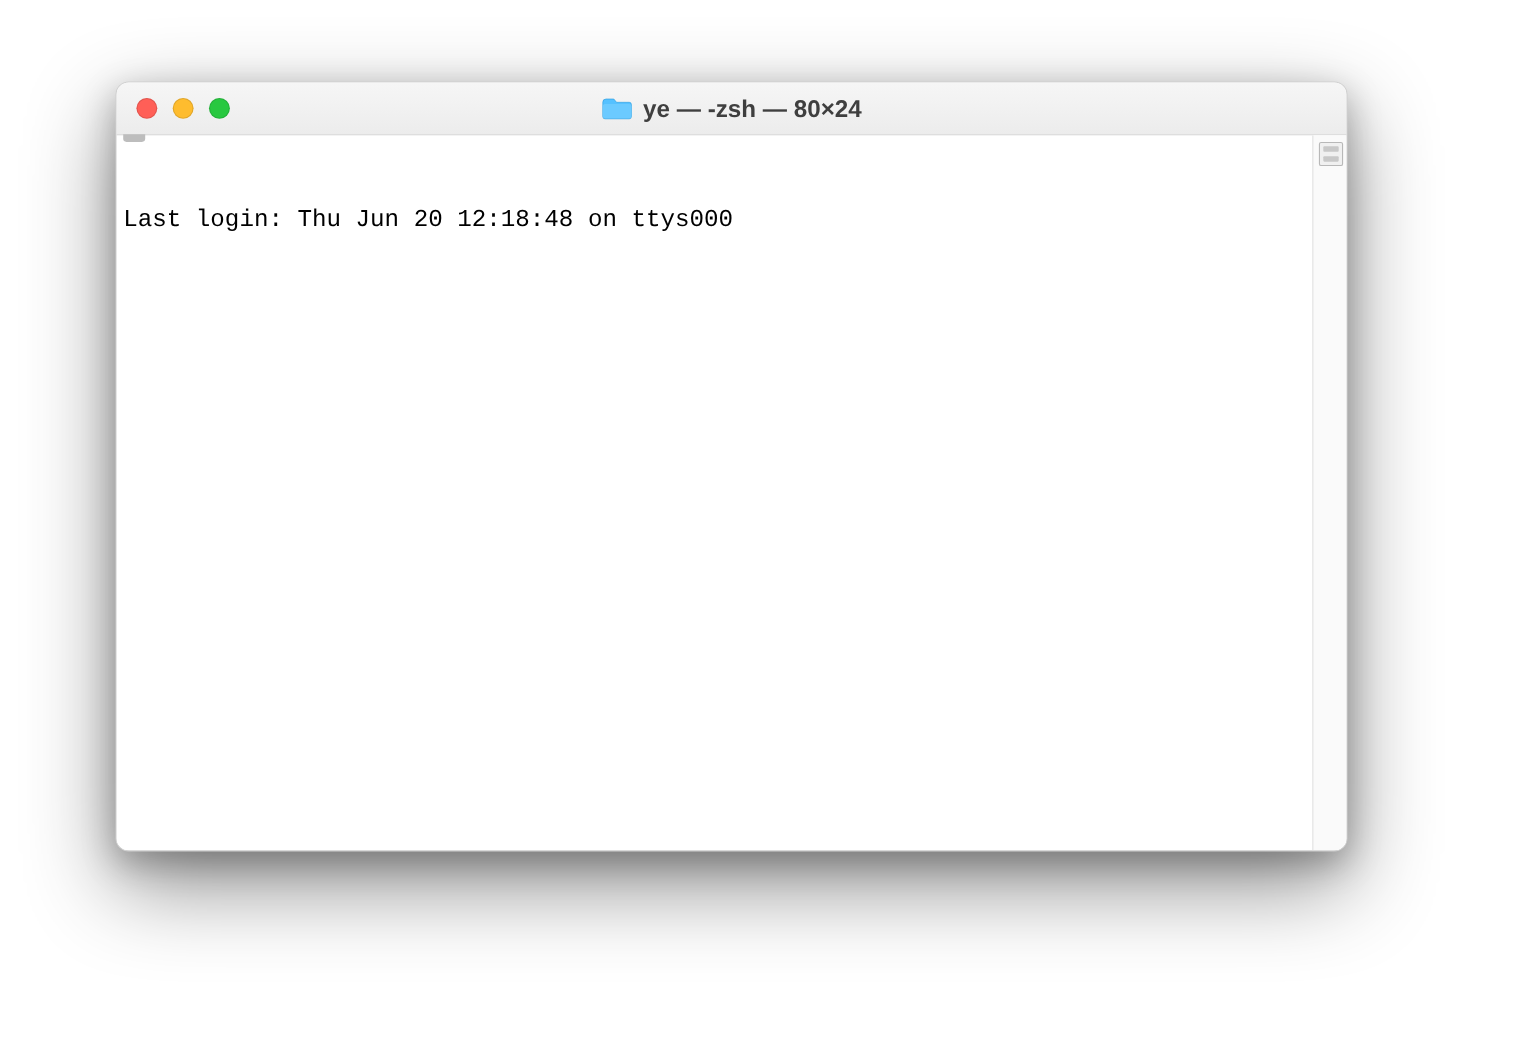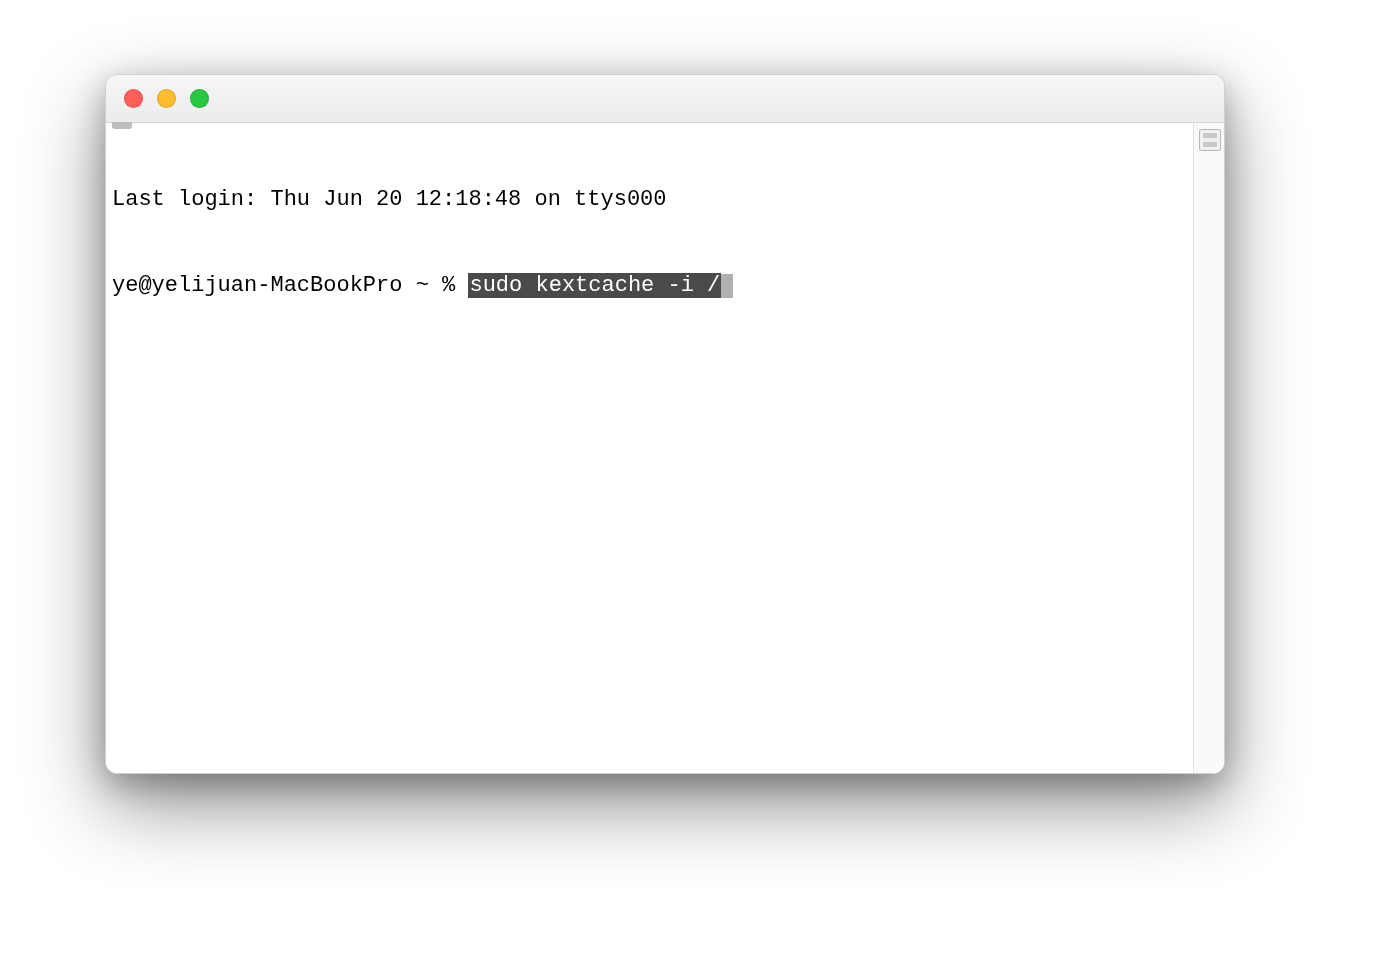--- a/index.html
+++ b/index.html
@@ -135,27 +135,35 @@
 <body>
 
 <div class="stage">
   <div class="terminal-window">
     <div class="titlebar">
       <div class="traffic-lights">
         <div class="tl close"></div>
         <div class="tl minimize"></div>
         <div class="tl zoom"></div>
       </div>
+      <div class="title">
+        <span class="icon-folder">
+          <svg width="28" height="22" viewBox="0 0 28 22">
+            <path d="M1 5 Q1 2 4 2 H11 L13.5 5 H25 Q27 5 27 7 V18 Q27 20 25 20 H3 Q1 20 1 18 Z" fill="#55c1ff" stroke="#2e9fe0" stroke-width="0.6"></path>
+            <rect x="1" y="6.5" width="26" height="13" rx="2" fill="#6bcaff"></rect>
+          </svg>
+        </span>
+        <span class="text">ye — -zsh — 80×24</span>
+      </div>
     </div>
 
     <div class="tab-handle"></div>
 
     <div class="terminal-body">
       <div class="terminal-content">
         <span class="line">Last login: Thu Jun 20 12:18:48 on ttys000</span>
-        <span class="line"><span class="prompt">ye@yelijuan-MacBookPro ~ % </span><span class="selected-cmd">sudo kextcache -i /</span><span class="cursor-block"></span></span>
       </div>
       <div class="scrollbar-track">
         <div class="scroll-split-icon"></div>
       </div>
     </div>
   </div>
 </div>
 
 </body></html>

